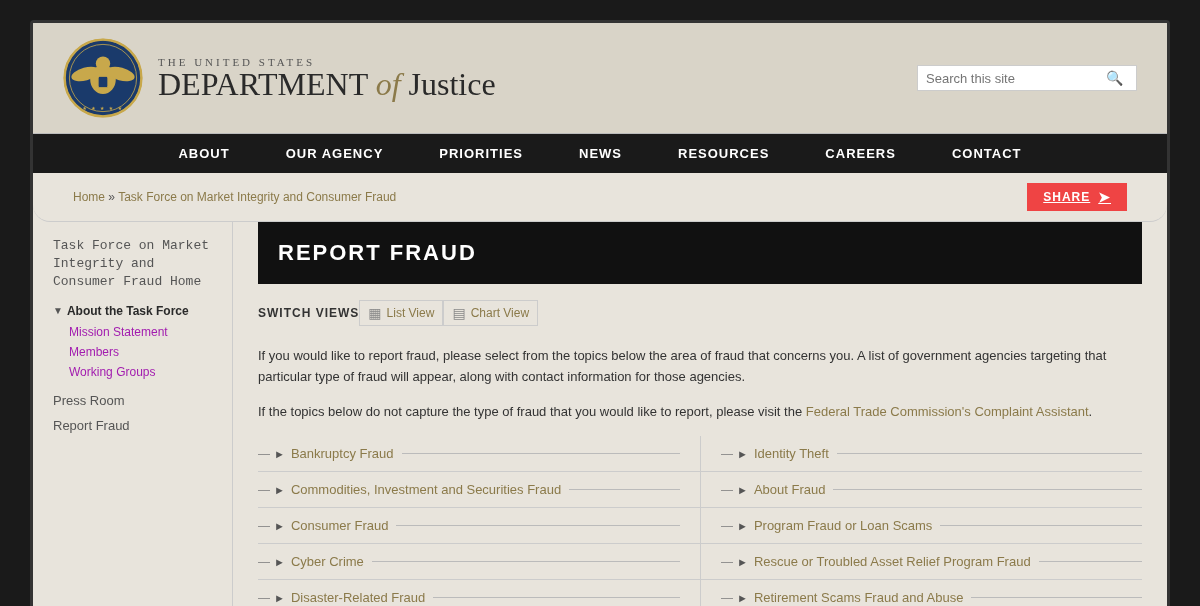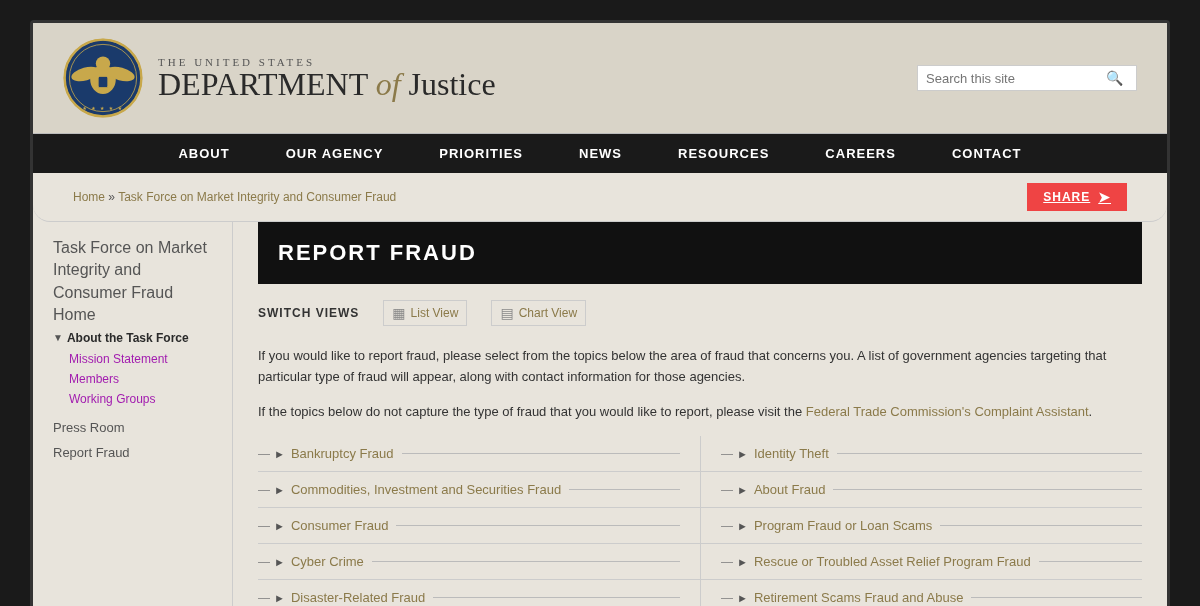--- a/index.html
+++ b/index.html
@@ -139,24 +139,25 @@
     
     .sidebar {
       width: 200px;
       min-width: 200px;
       padding: 15px 20px;
       border-right: 1px solid #ccc;
       font-size: 13px;
     }
     .sidebar-home-link {
       color: #555;
-      font-size: 16px;
+      font-size: 13px;
       line-height: 1.4;
-      margin-bottom: 4px;
-      cursor: pointer;
+      margin-bottom: 12px;
+      cursor: pointer;
+      font-family: Liberation Mono, monospace;
     }
     .sidebar-section {
       margin-bottom: 6px;
     }
     .sidebar-section-title {
       color: #2a2a2a;
       font-size: 12px;
       font-weight: bold;
       display: flex;
       align-items: center;
@@ -190,21 +191,21 @@
       color: #fff;
       font-size: 22px;
       font-weight: bold;
       letter-spacing: 2px;
       padding: 18px 20px;
       margin-bottom: 16px;
     }
     .view-switcher {
       display: flex;
       align-items: center;
-      gap: 24px;
+      gap: 0;
       margin-bottom: 20px;
     }
     .switch-views-label {
       font-size: 12px;
       font-weight: bold;
       color: #333;
       letter-spacing: 1px;
     }
     .view-btn {
       display: flex;

